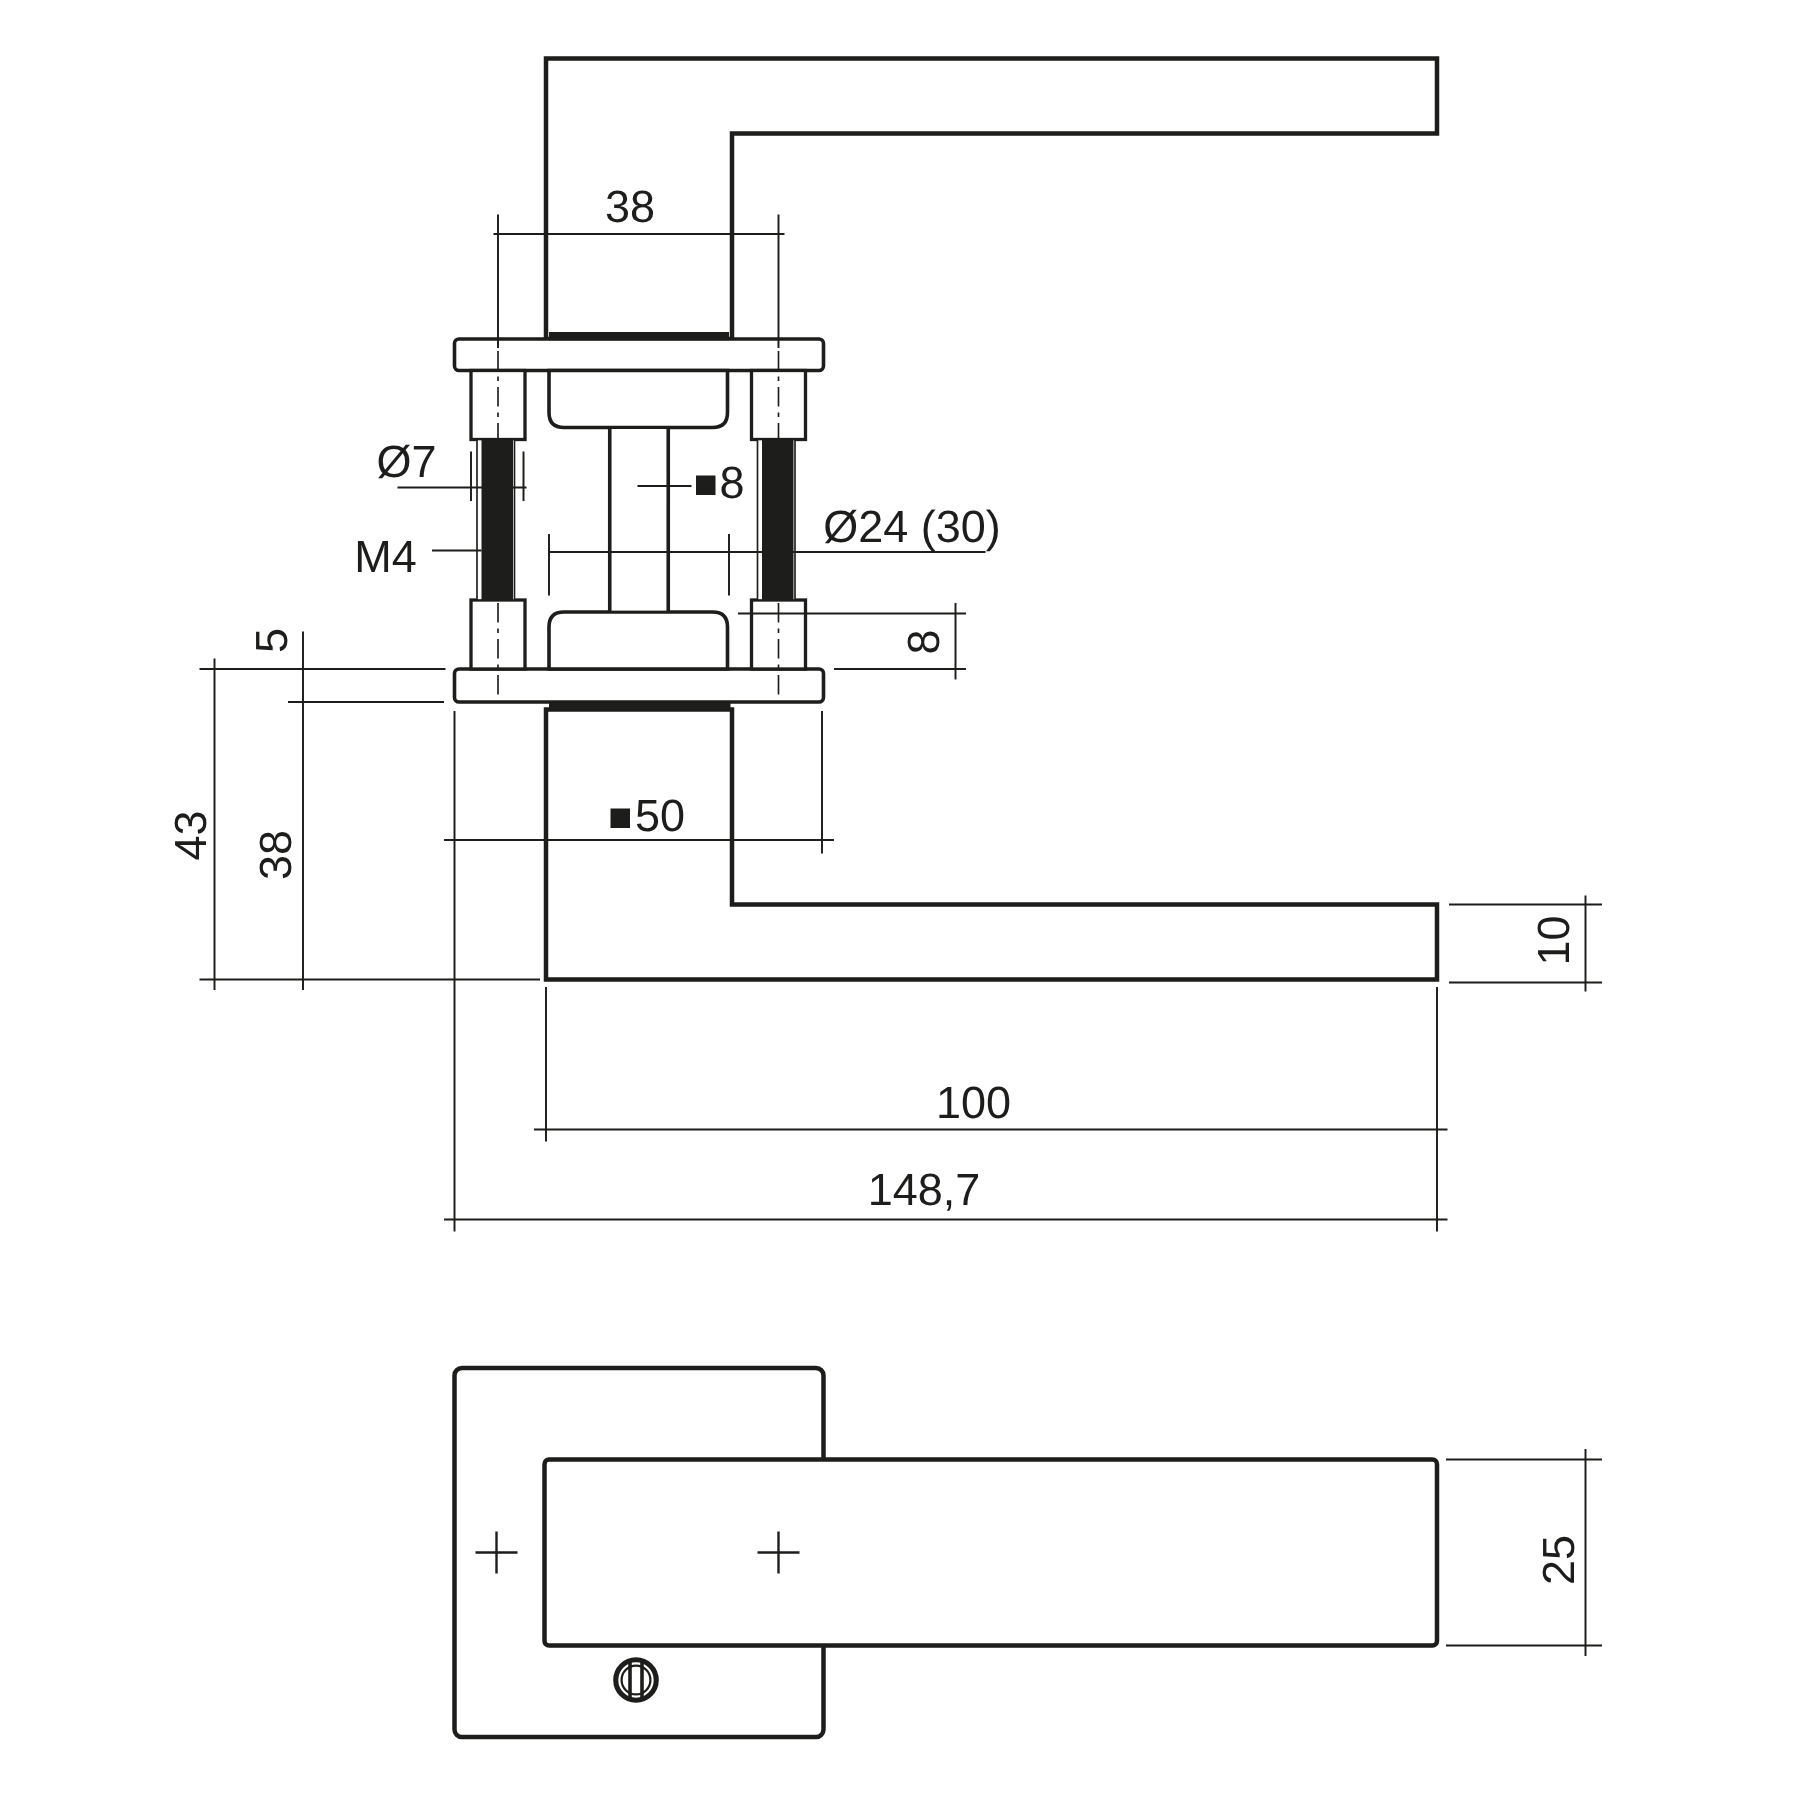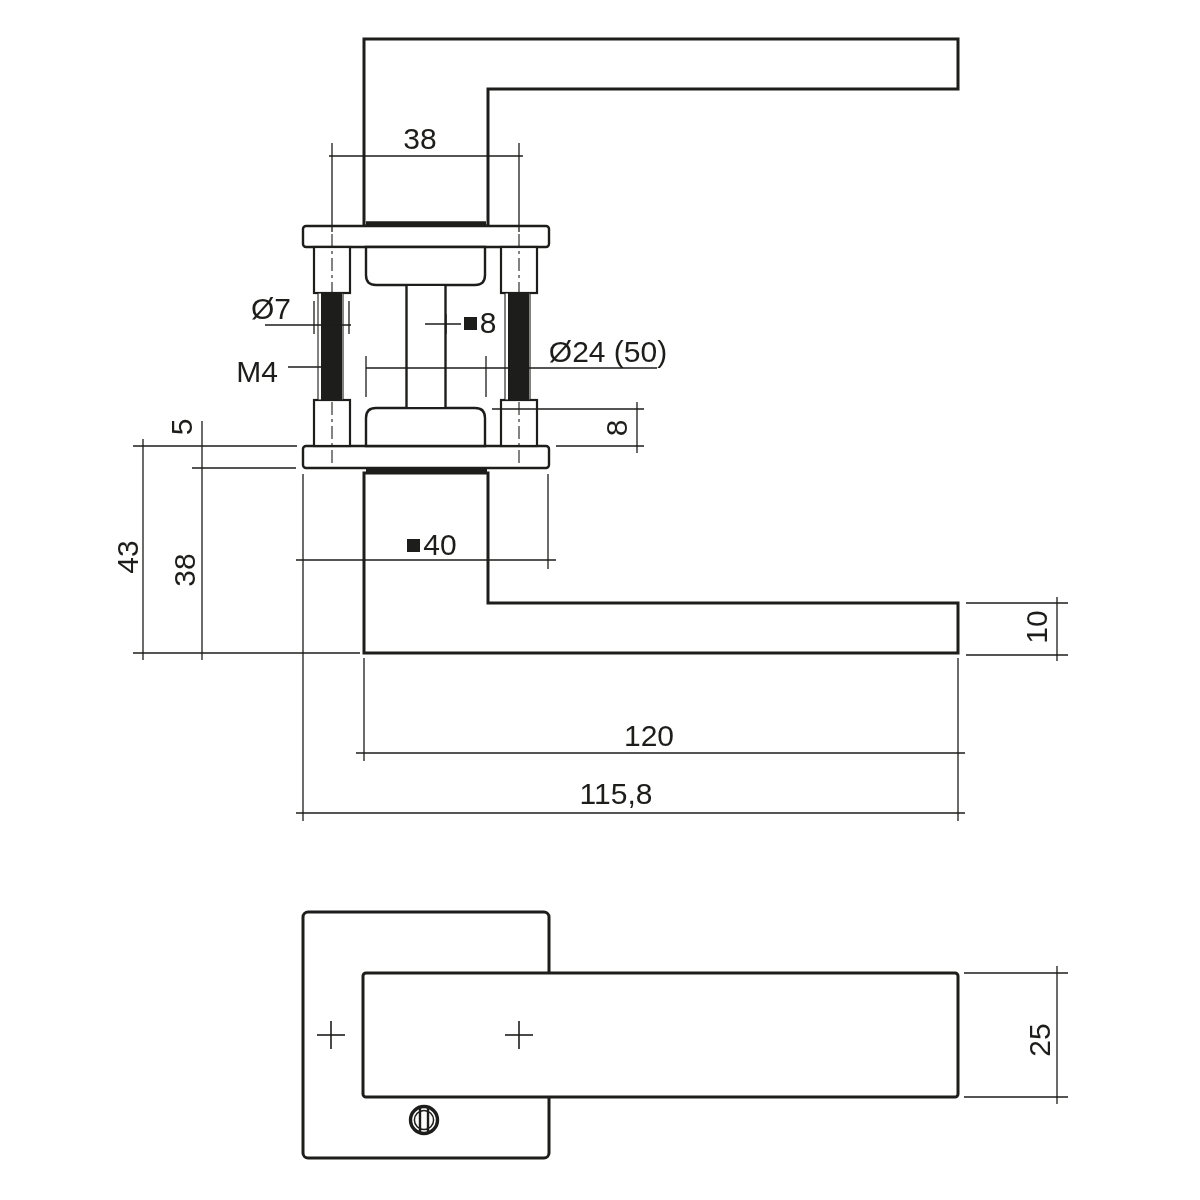--- a/index.html
+++ b/index.html
@@ -167,34 +167,34 @@
 
 <div class="label" style="left:420px;top:139px">38</div>
 
 <div class="label" style="left:271px;top:309px">Ø7</div>
 
 <div class="label" style="left:257px;top:372px">M4</div>
 
 <div class="sq-sym" style="left:464px;top:317px"></div>
 <div class="label" style="left:488px;top:323px">8</div>
 
-<div class="label" style="left:608px;top:352px">Ø24 (50)</div>
+<div class="label" style="left:608px;top:352px">Ø24 (30)</div>
 
 <div class="label v" style="left:617px;top:428px">8</div>
 
 <div class="label v" style="left:182px;top:427px">5</div>
 
 <div class="label v" style="left:128px;top:557px">43</div>
 
 <div class="label v" style="left:185px;top:570px">38</div>
 
 <div class="label v" style="left:1037px;top:627px">10</div>
 
 <div class="sq-sym" style="left:407px;top:539px"></div>
-<div class="label" style="left:440px;top:545px">40</div>
-
-<div class="label" style="left:649px;top:736px">120</div>
-
-<div class="label" style="left:616px;top:794px">115,8</div>
+<div class="label" style="left:440px;top:545px">50</div>
+
+<div class="label" style="left:649px;top:736px">100</div>
+
+<div class="label" style="left:616px;top:794px">148,7</div>
 
 <div class="label v" style="left:1040px;top:1040px">25</div>
 
 </div>
 
 </body></html>

